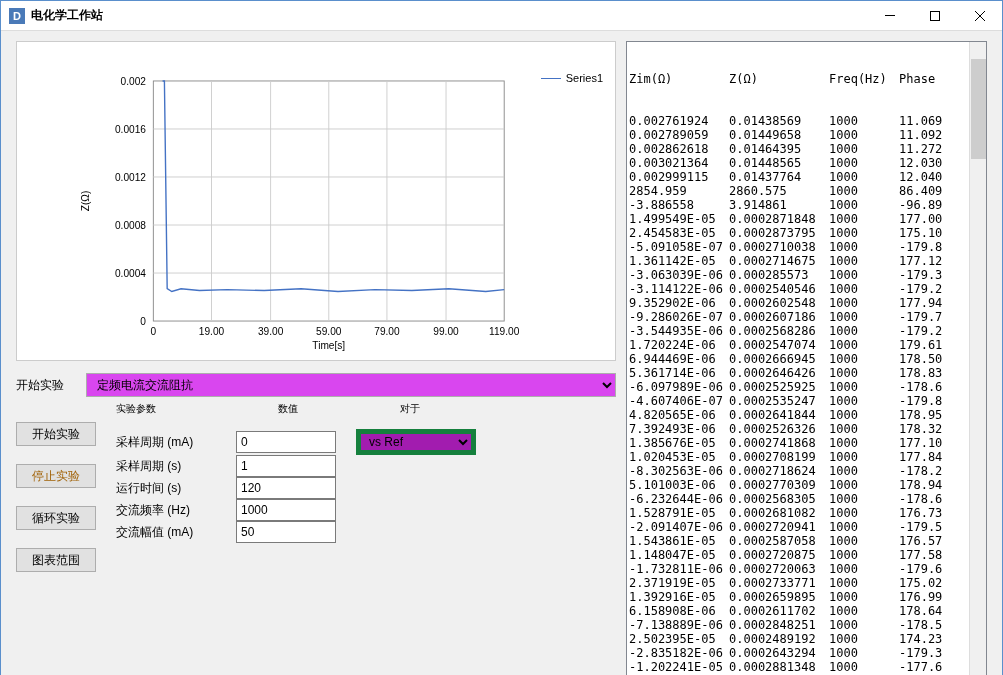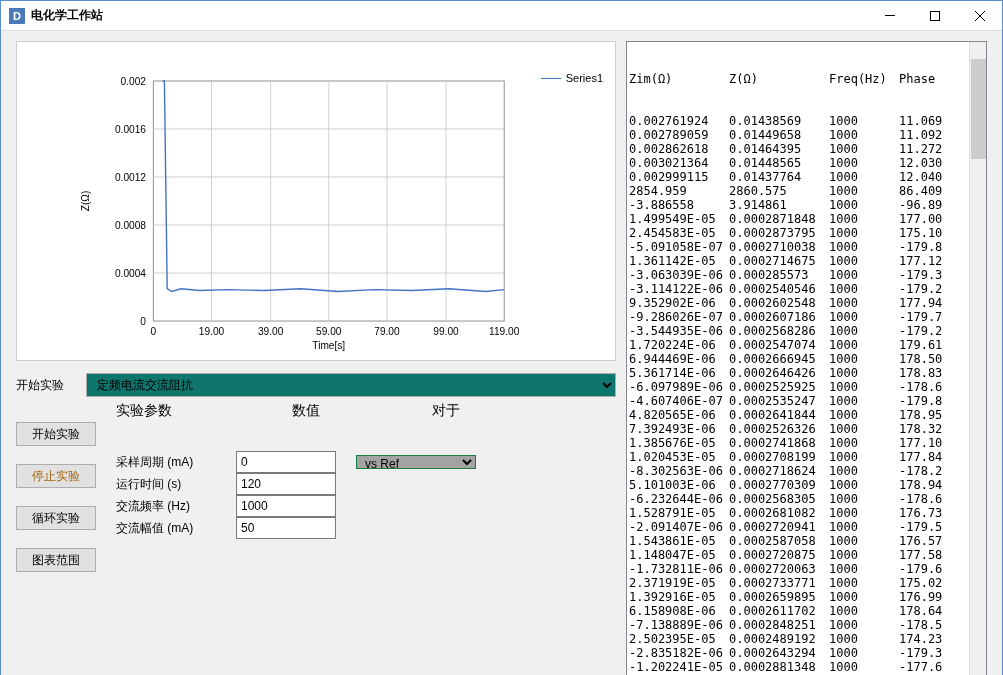--- a/index.html
+++ b/index.html
@@ -11,31 +11,31 @@
     .win-controls { display: flex; }
     .win-btn { width: 45px; height: 29px; display: flex; align-items: center; justify-content: center; cursor: pointer; }
     .body-area { flex: 1; display: flex; padding: 10px 15px; gap: 10px; background: #f0f0f0; }
     .left-panel { width: 600px; display: flex; flex-direction: column; }
     .chart-box { background: #fff; border: 1px solid #ccc; height: 320px; position: relative; padding-left: 44px; }
     .chart-svg { width: 100%; height: 100%; }
     .chart-legend { position: absolute; top: 30px; right: 12px; font-size: 11px; display: flex; align-items: center; gap: 5px; }
     .legend-line { width: 20px; height: 1px; background: #4472c4; }
     .form-row { display: flex; align-items: center; margin-top: 12px; gap: 10px; }
     .form-label { width: 60px; text-align: left; }
-    .method-select { flex: 1; height: 24px; border: 1px solid #adadad; background: #0f766e; padding: 0 6px; font-size: 12px; }
+    .method-select { flex: 1; height: 24px; border: 1px solid #adadad; background: #d946ef; padding: 0 6px; font-size: 12px; }
     .btn-col { display: flex; flex-direction: column; gap: 18px; margin-top: 20px; }
     .action-btn { width: 80px; height: 24px; border: 1px solid #adadad; background: #e1e1e1; font-size: 12px; cursor: pointer; }
     .action-btn:disabled { color: #a16207; }
     .params-area { display: flex; gap: 20px; margin-top: 5px; }
     .param-table { display: flex; flex-direction: column; gap: 8px; }
-    .param-headers { display: flex; gap: 40px; font-size: 14px; margin-bottom: 23px; }
+    .param-headers { display: flex; gap: 22px; font-size: 10px; margin-bottom: 5px; }
     .param-row { display: flex; align-items: center; gap: 20px; }
     .param-label { width: 100px; font-size: 12px; }
     .param-input { width: 100px; height: 22px; border: 1px solid #7a7a7a; padding: 0 4px; font-size: 12px; }
-    .ref-select { width: 120px; height: 14px; border: 1px solid #15803d; background: #a3a3a3; font-size: 12px; padding: 0 4px; }
+    .ref-select { width: 120px; height: 26px; border: 5px solid #15803d; background: #a21caf; font-size: 12px; padding: 0 4px; }
     .right-panel { flex: 1; display: flex; flex-direction: column; }
     .data-grid { flex: 1; background: #fff; border: 1px solid #828790; overflow: auto; font-family: Consolas, monospace; font-size: 12px; padding: 2px; white-space: pre; position: relative; }
     .data-header { display: flex; font-weight: normal; }
     .data-col { display: inline-block; }
     .c1 { width: 100px; }
     .c2 { width: 100px; }
     .c3 { width: 70px; }
     .c4 { width: 60px; }
     .data-row { display: flex; }
     .grid-scroll-v { position: absolute; right: 0; top: 0; bottom: 17px; width: 17px; background: #f0f0f0; border-left: 1px solid #ddd; }
@@ -132,20 +132,24 @@
             <span style="width:100px;text-align:center">数值</span>
             <span style="width:100px;text-align:center">对于</span>
           </div>
           <div id="param-rows">
               <div class="param-row">
                 <span class="param-label">采样周期 (mA)</span>
                 <input class="param-input" value="0" style="">
                 <select class="ref-select"><option>vs Ref</option></select>
               </div>
               <div class="param-row">
+                <span class="param-label">采样周期 (s)</span>
+                <input class="param-input" value="1" style="">
+              </div>
+              <div class="param-row">
                 <span class="param-label">运行时间 (s)</span>
                 <input class="param-input" value="120" style="">
               </div>
               <div class="param-row">
                 <span class="param-label">交流频率 (Hz)</span>
                 <input class="param-input" value="1000" style="">
               </div>
               <div class="param-row">
                 <span class="param-label">交流幅值 (mA)</span>
                 <input class="param-input" value="50" style="">

